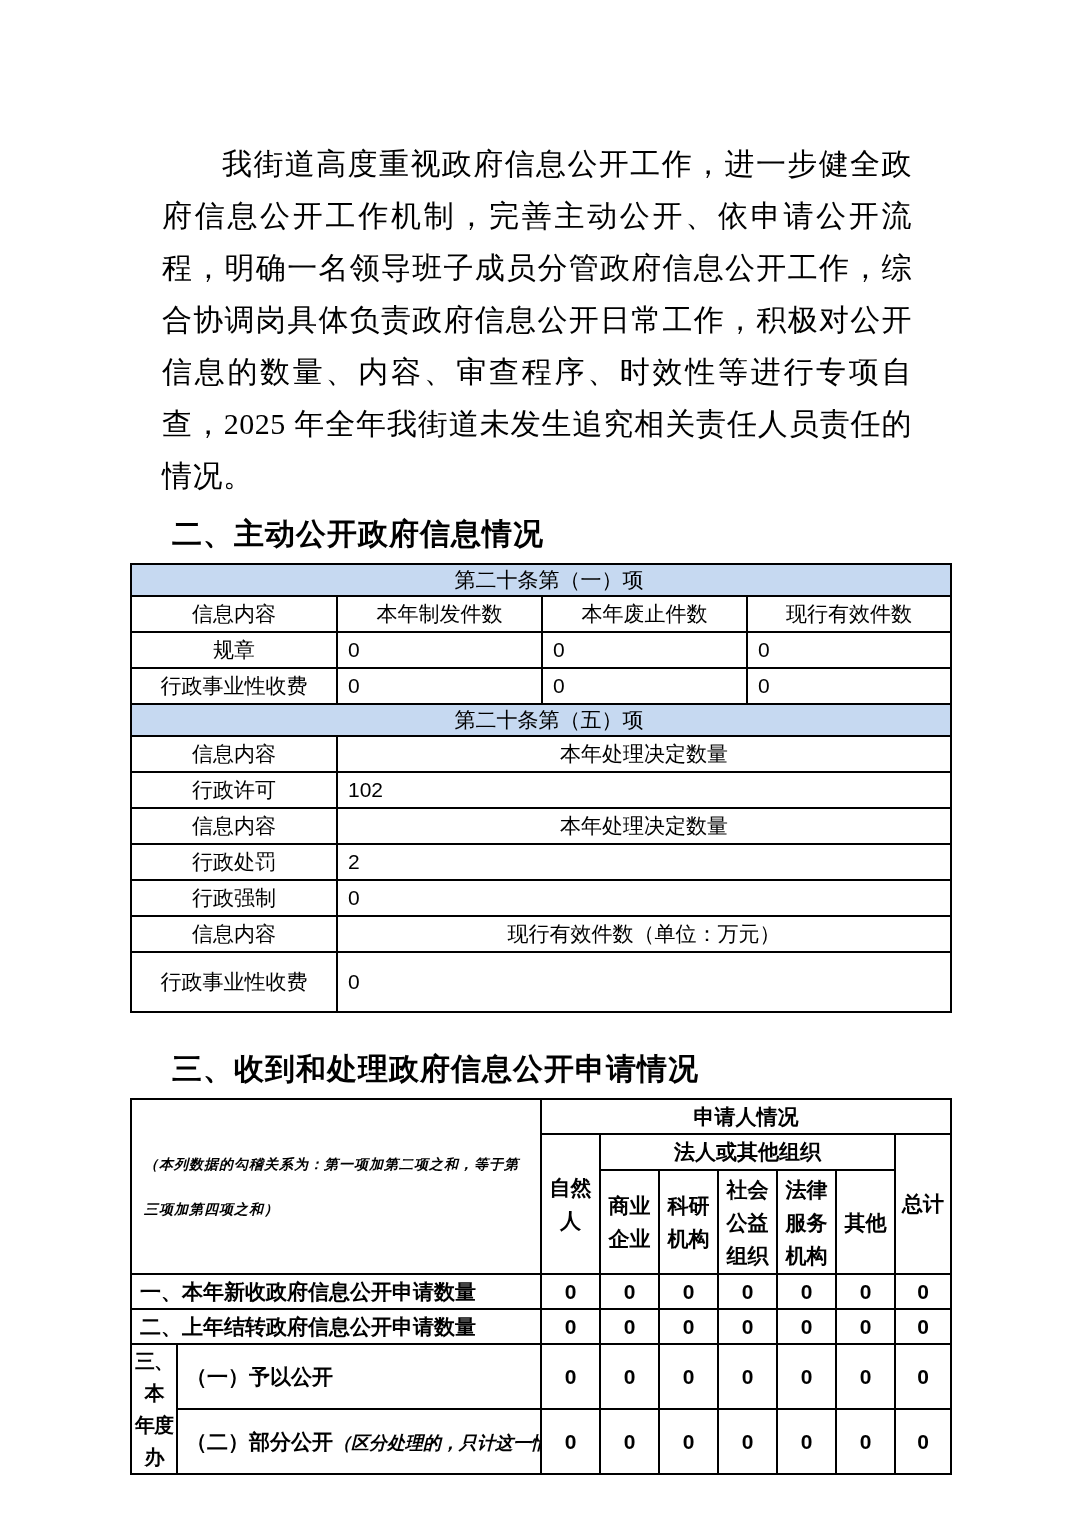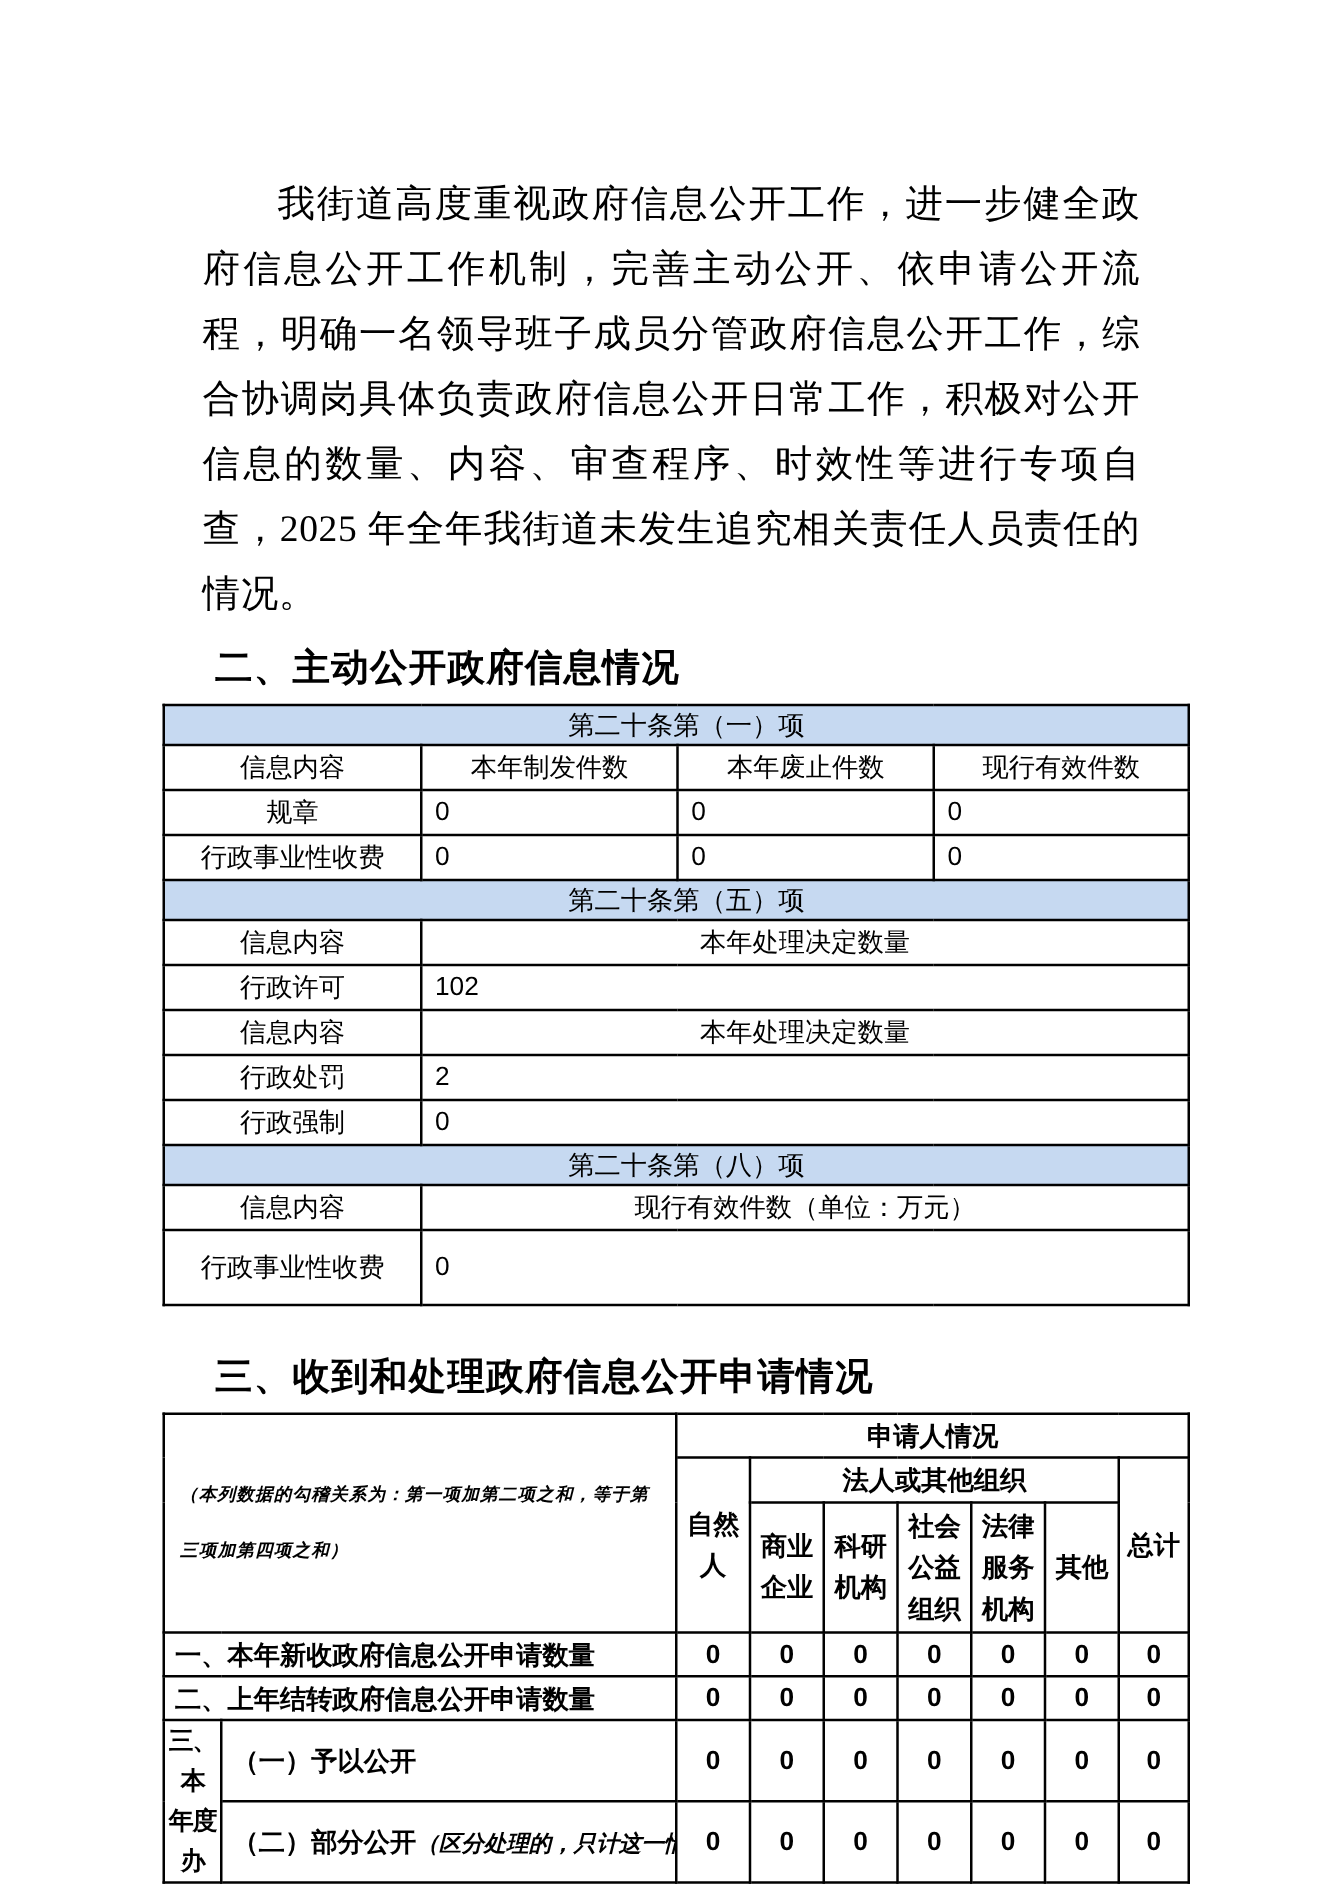--- a/index.html
+++ b/index.html
@@ -159,23 +159,20 @@
     </tr>
     <tr class="r-std">
       <td>行政处罚</td>
       <td colspan="3" class="val">2</td>
     </tr>
     <tr class="r-std">
       <td>行政强制</td>
       <td colspan="3" class="val">0</td>
     </tr>
 
-    <tr class="r-band">
-      <td colspan="4">第二十条第（八）项</td>
-    </tr>
     <tr class="r-std">
       <td>信息内容</td>
       <td colspan="3">现行有效件数（单位：万元）</td>
     </tr>
     <tr class="r-tall">
       <td>行政事业性收费</td>
       <td colspan="3" class="val">0</td>
     </tr>
   </tbody>
     </table>

